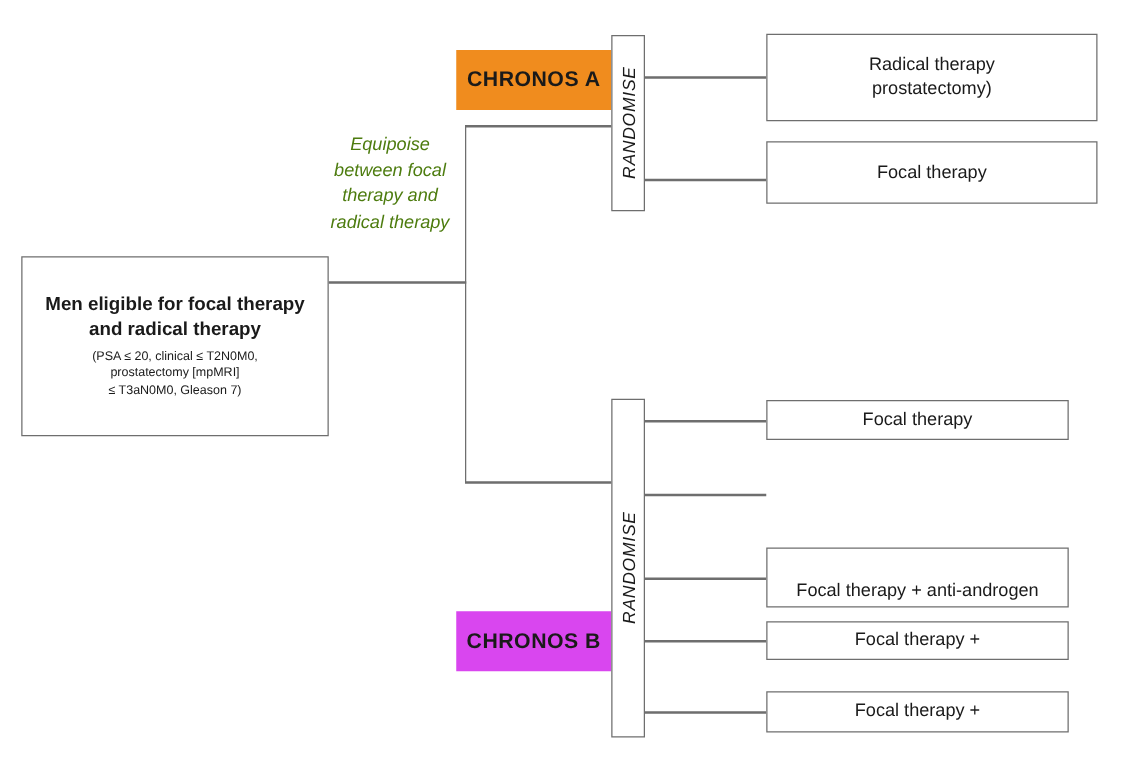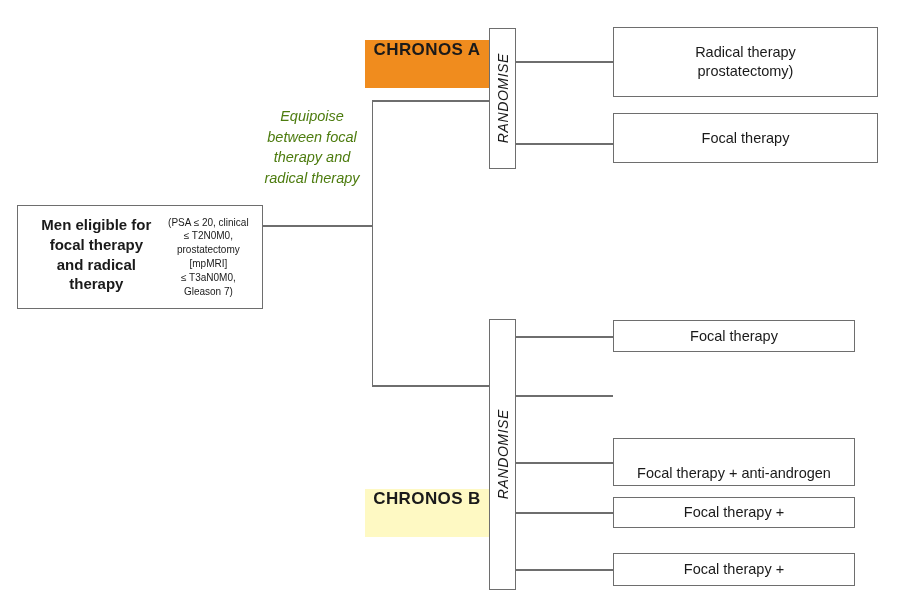--- a/index.html
+++ b/index.html
@@ -30,41 +30,41 @@
     line-height: 1.3;
     font-size: 14.5px;
     padding: 2px 6px;
   }
 
   
   #eligibility-box {
     left: 17px;
     top: 205px;
     width: 246px;
-    height: 104px;
-    flex-direction: row;
+    height: 144px;
+    flex-direction: column;
     padding: 8px 10px;
   }
   #eligibility-box .title {
     font-weight: bold;
     font-size: 15px;
     line-height: 1.32;
     margin-bottom: 5px;
   }
   #eligibility-box .detail {
     font-size: 10px;
     line-height: 1.38;
   }
 
   
   .arm-box {
     position: absolute;
     box-sizing: border-box;
     display: flex;
-    align-items: flex-start;
+    align-items: center;
     justify-content: center;
     font-weight: bold;
     font-size: 17px;
     letter-spacing: 0.4px;
     color: #1a1a1a;
   }
   #chronos-a-box {
     left: 365px;
     top: 40px;
     width: 124px;
@@ -165,21 +165,21 @@
   <div class="line h" style="left:516px; top:143px; width:97px;"></div>
 
   <div class="box outcome-box" style="top:27px; width:265px; height:70px; flex-direction:column;">
     <span>Radical therapy</span>
     <span>prostatectomy)</span>
   </div>
   <div class="box outcome-box" style="top:113px; width:265px; height:50px; flex-direction:column;">
     <span>Focal therapy</span>
   </div>
 
-  <div class="arm-box" id="chronos-b-box" style="background:#fef9c3;">
+  <div class="arm-box" id="chronos-b-box" style="background:#d946ef;">
     <span>CHRONOS B</span>
   </div>
 
 
   <div class="randomise-bar" id="randomise-b">
     <span>RANDOMISE</span>
   </div>
 
   <div class="line h" style="left:516px; top:336px; width:97px;"></div>
   <div class="line h" style="left:516px; top:395px; width:97px;"></div>

